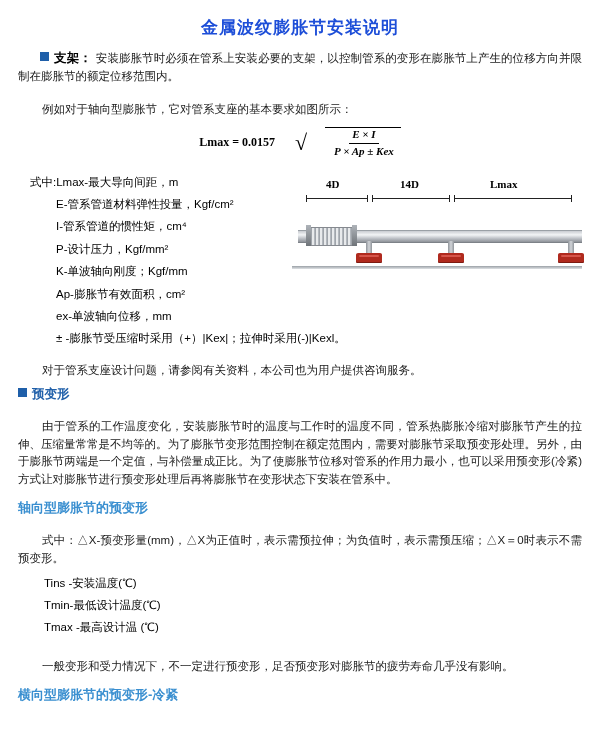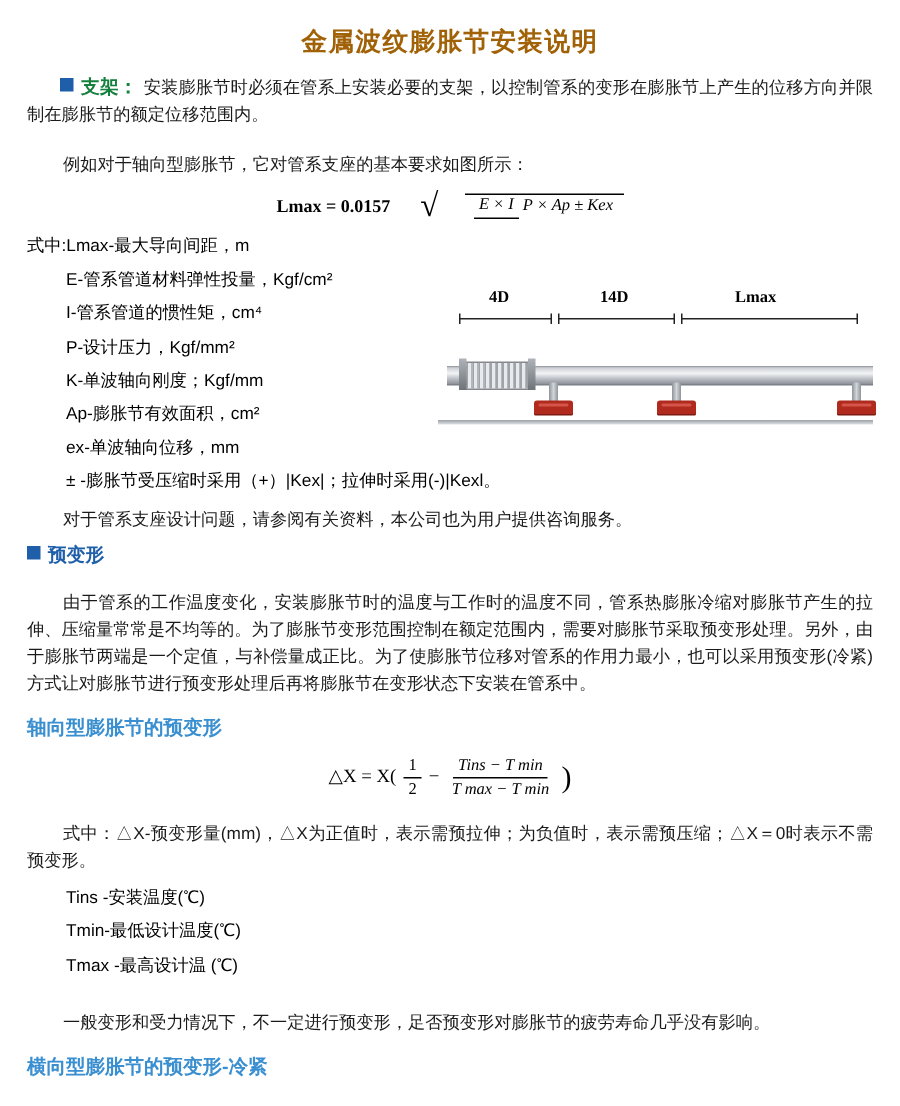--- a/index.html
+++ b/index.html
@@ -20,21 +20,21 @@
     height: 737px;
     box-sizing: border-box;
     padding: 10px 18px 0 18px;
   }
   .doc-title {
     text-align: center;
     font-size: 17px;
     font-weight: bold;
     letter-spacing: 1px;
     margin: 6px 0 10px 0;
-    color: #a16207;
+    color: #1d4ed8;
   }
   .para {
     font-size: 11.5px;
     line-height: 1.55;
     text-align: justify;
     margin: 0 0 4px 0;
     color: #1a1a1a;
   }
   .indent2 {
     text-indent: 24px;
@@ -60,21 +60,21 @@
   }
   .inline-head .sq {
     display: inline-block;
     width: 9px;
     height: 9px;
     background: #1f5fa9;
     margin: 0 5px 0 22px;
     vertical-align: 1px;
   }
   .inline-head .lbl {
-    color: #15803d;
+    color: #000000;
     font-weight: bold;
     font-size: 12.5px;
     margin-right: 4px;
   }
   .sub-heading {
     font-size: 13px;
     font-weight: bold;
     color: #3a8fd0;
     margin: 10px 0 6px 0;
   }
@@ -89,23 +89,23 @@
     font-size: 12px;
   }
   .fml-main {
     display: inline-flex;
     align-items: center;
     gap: 20px;
     font-weight: bold;
   }
   .frac {
     display: inline-flex;
-    flex-direction: row;
+    flex-direction: column;
     align-items: center;
-    font-weight: normal;
+    font-weight: bold;
     font-style: italic;
     font-size: 11px;
     line-height: 1.25;
     padding: 0 4px;
   }
   .frac .num {
     border-bottom: 1px solid #000;
     padding: 0 3px 1px 3px;
   }
   .frac .den {
@@ -120,36 +120,36 @@
   }
   .radical-sign {
     font-size: 22px;
     line-height: 0.9;
     font-family: "Liberation Serif", serif;
     margin-right: -1px;
   }
   .defs {
     font-size: 11.5px;
     line-height: 1.95;
-    margin: 0;
+    margin: 12px;
     padding: 0;
   }
   .defs div {
     white-space: nowrap;
   }
   .def-indent {
     padding-left: 26px;
   }
   .def-first {
     padding-left: 0;
   }
   .diagram-wrap {
     position: absolute;
     right: 18px;
-    top: 192px;
+    top: 178px;
     width: 290px;
     height: 110px;
   }
   .dim-labels {
     position: relative;
     height: 16px;
     font-size: 11px;
     font-weight: bold;
     font-family: "Liberation Serif", serif;
   }
@@ -359,33 +359,20 @@
       <div class="ground"></div>
     </div>
   </div>
 
   <div class="sq-heading"><span class="sq"></span><span>预变形</span></div>
 
   <p class="para indent2">由于管系的工作温度变化，安装膨胀节时的温度与工作时的温度不同，管系热膨胀冷缩对膨胀节产生的拉伸、压缩量常常是不均等的。为了膨胀节变形范围控制在额定范围内，需要对膨胀节采取预变形处理。另外，由于膨胀节两端是一个定值，与补偿量成正比。为了使膨胀节位移对管系的作用力最小，也可以采用预变形(冷紧)方式让对膨胀节进行预变形处理后再将膨胀节在变形状态下安装在管系中。</p>
 
   <div class="sub-heading">轴向型膨胀节的预变形</div>
 
-  <div class="eq-line">
-    <span>△X = X(</span><span class="paren-big"></span>
-    <span class="eq-frac">
-      <span class="num">1</span>
-      <span class="den">2</span>
-    </span>
-    <span>−</span>
-    <span class="eq-frac">
-      <span class="num" style="font-style:italic;">Tins − T min</span>
-      <span class="den" style="font-style:italic;">T max − T min</span>
-    </span>
-    <span class="paren-big">)</span>
-  </div>
 
   <p class="para indent2">式中：△X-预变形量(mm)，△X为正值时，表示需预拉伸；为负值时，表示需预压缩；△X＝0时表示不需预变形。</p>
 
   <div class="list-lines">
     <div>Tins -安装温度(℃)</div>
     <div>Tmin-最低设计温度(℃)</div>
     <div>Tmax -最高设计温 (℃)</div>
   </div>
 
   <div class="spacer-sm"></div>

